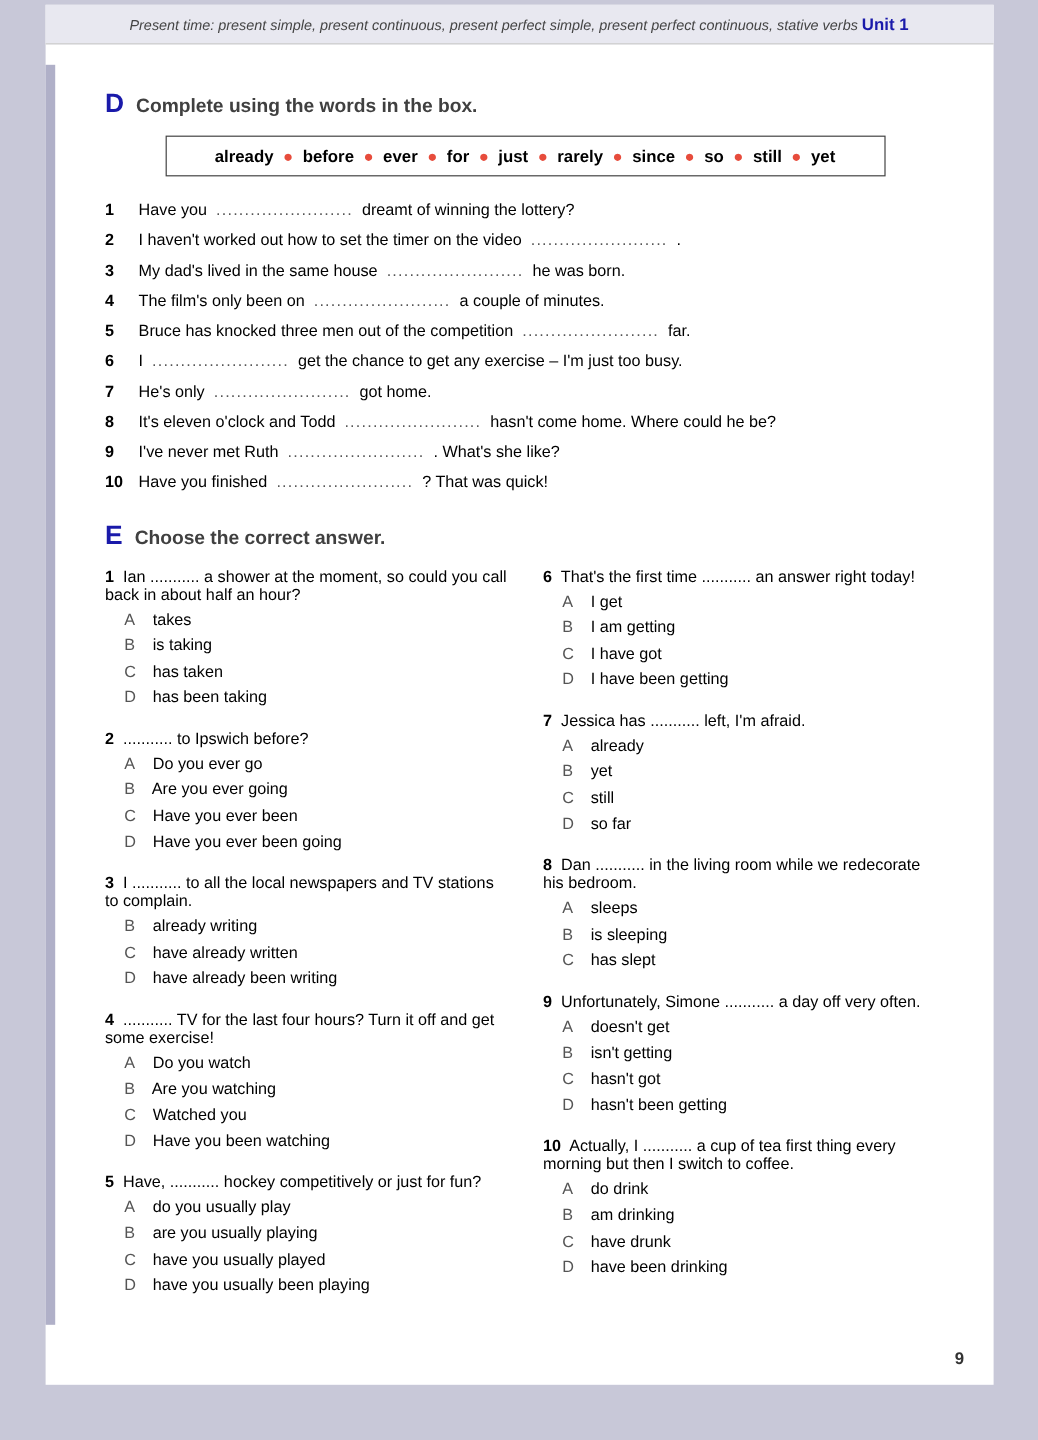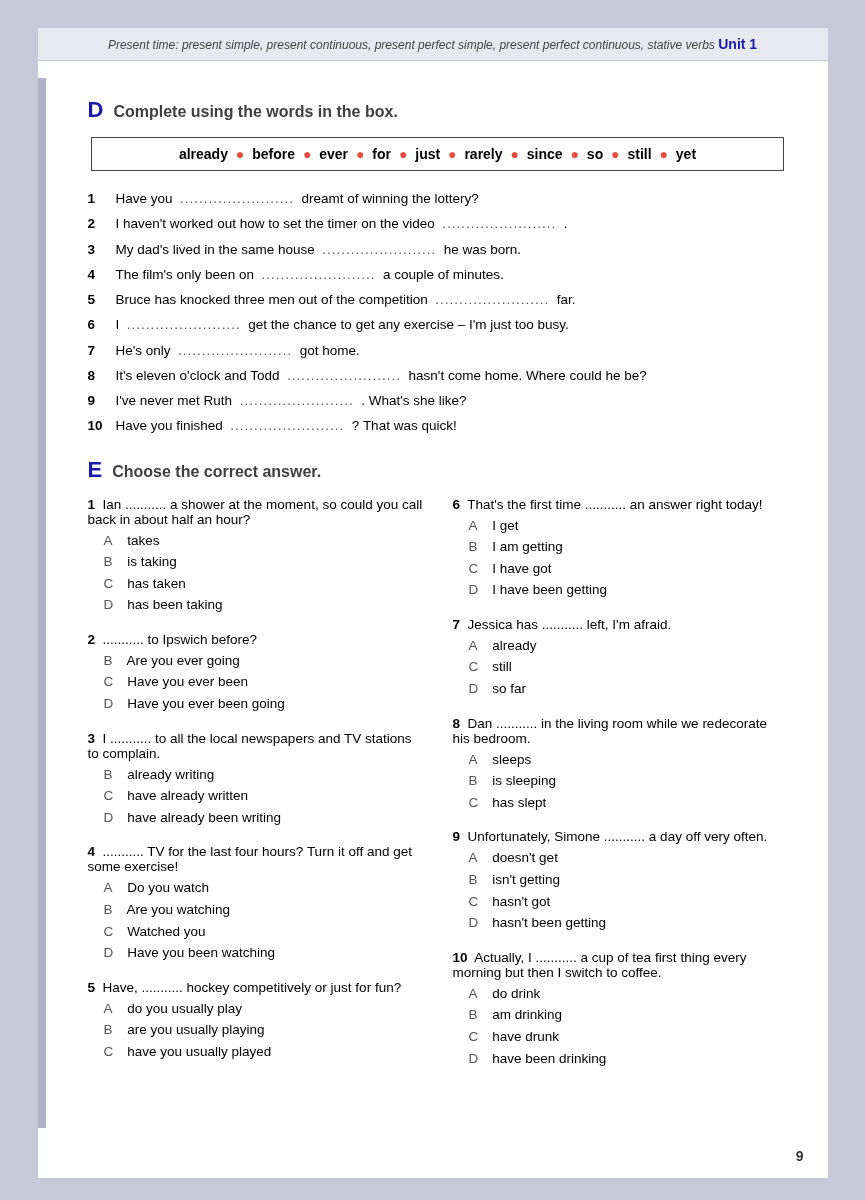--- a/index.html
+++ b/index.html
@@ -9,21 +9,21 @@
       width: 865px;
       min-height: 1200px;
       display: flex;
       flex-direction: column;
       align-items: center;
     }
     .page {
       background: white;
       width: 790px;
       min-height: 1150px;
-      margin: 28px auto;
+      margin: 4px auto;
       padding: 0;
       position: relative;
     }
     .header-bar {
       background: #e8e8f0;
       padding: 8px 20px;
       font-size: 12px;
       color: #444;
       font-style: italic;
       text-align: center;
@@ -53,21 +53,21 @@
     .section-heading {
       font-size: 16px;
       color: #404040;
       font-weight: bold;
     }
     .word-box {
       border: 1.5px solid #444;
       padding: 8px 20px;
       margin: 0 auto 18px auto;
       text-align: center;
-      width: 693px;
+      width: 600px;
       font-size: 14px;
       font-weight: bold;
     }
     .word-box .dot { color: #e74c3c; margin: 0 4px; }
     .fill-list {
       list-style: none;
       padding: 0;
       margin-bottom: 20px;
     }
     .fill-list li {
@@ -221,20 +221,21 @@
                 <li><span class="opt-letter">B</span> is taking</li>
                 <li><span class="opt-letter">C</span> has taken</li>
                 <li><span class="opt-letter">D</span> has been taking</li>
               </ul>
             </li>
 
             <li class="mc-item">
               <span class="q-num">2&nbsp;</span>
               <span class="q-text">........... to Ipswich before?</span>
               <ul class="mc-options">
+                <li><span class="opt-letter">A</span> Do you ever go</li>
                 <li><span class="opt-letter">B</span> Are you ever going</li>
                 <li><span class="opt-letter">C</span> Have you ever been</li>
                 <li><span class="opt-letter">D</span> Have you ever been going</li>
               </ul>
             </li>
 
             <li class="mc-item">
               <span class="q-num">3&nbsp;</span>
               <span class="q-text">I ........... to all the local newspapers and TV stations to complain.</span>
               <ul class="mc-options">
@@ -255,20 +256,21 @@
               </ul>
             </li>
 
             <li class="mc-item">
               <span class="q-num">5&nbsp;</span>
               <span class="q-text">Have, ........... hockey competitively or just for fun?</span>
               <ul class="mc-options">
                 <li><span class="opt-letter">A</span> do you usually play</li>
                 <li><span class="opt-letter">B</span> are you usually playing</li>
                 <li><span class="opt-letter">C</span> have you usually played</li>
+                <li><span class="opt-letter">D</span> have you usually been playing</li>
               </ul>
             </li>
 
           </ul>
         </div>
 
         <div class="col">
           <ul class="mc-list">
 
             <li class="mc-item">
@@ -280,20 +282,21 @@
                 <li><span class="opt-letter">C</span> I have got</li>
                 <li><span class="opt-letter">D</span> I have been getting</li>
               </ul>
             </li>
 
             <li class="mc-item">
               <span class="q-num">7&nbsp;</span>
               <span class="q-text">Jessica has ........... left, I'm afraid.</span>
               <ul class="mc-options">
                 <li><span class="opt-letter">A</span> already</li>
+                <li><span class="opt-letter">B</span> yet</li>
                 <li><span class="opt-letter">C</span> still</li>
                 <li><span class="opt-letter">D</span> so far</li>
               </ul>
             </li>
 
             <li class="mc-item">
               <span class="q-num">8&nbsp;</span>
               <span class="q-text">Dan ........... in the living room while we redecorate his bedroom.</span>
               <ul class="mc-options">
                 <li><span class="opt-letter">A</span> sleeps</li>

